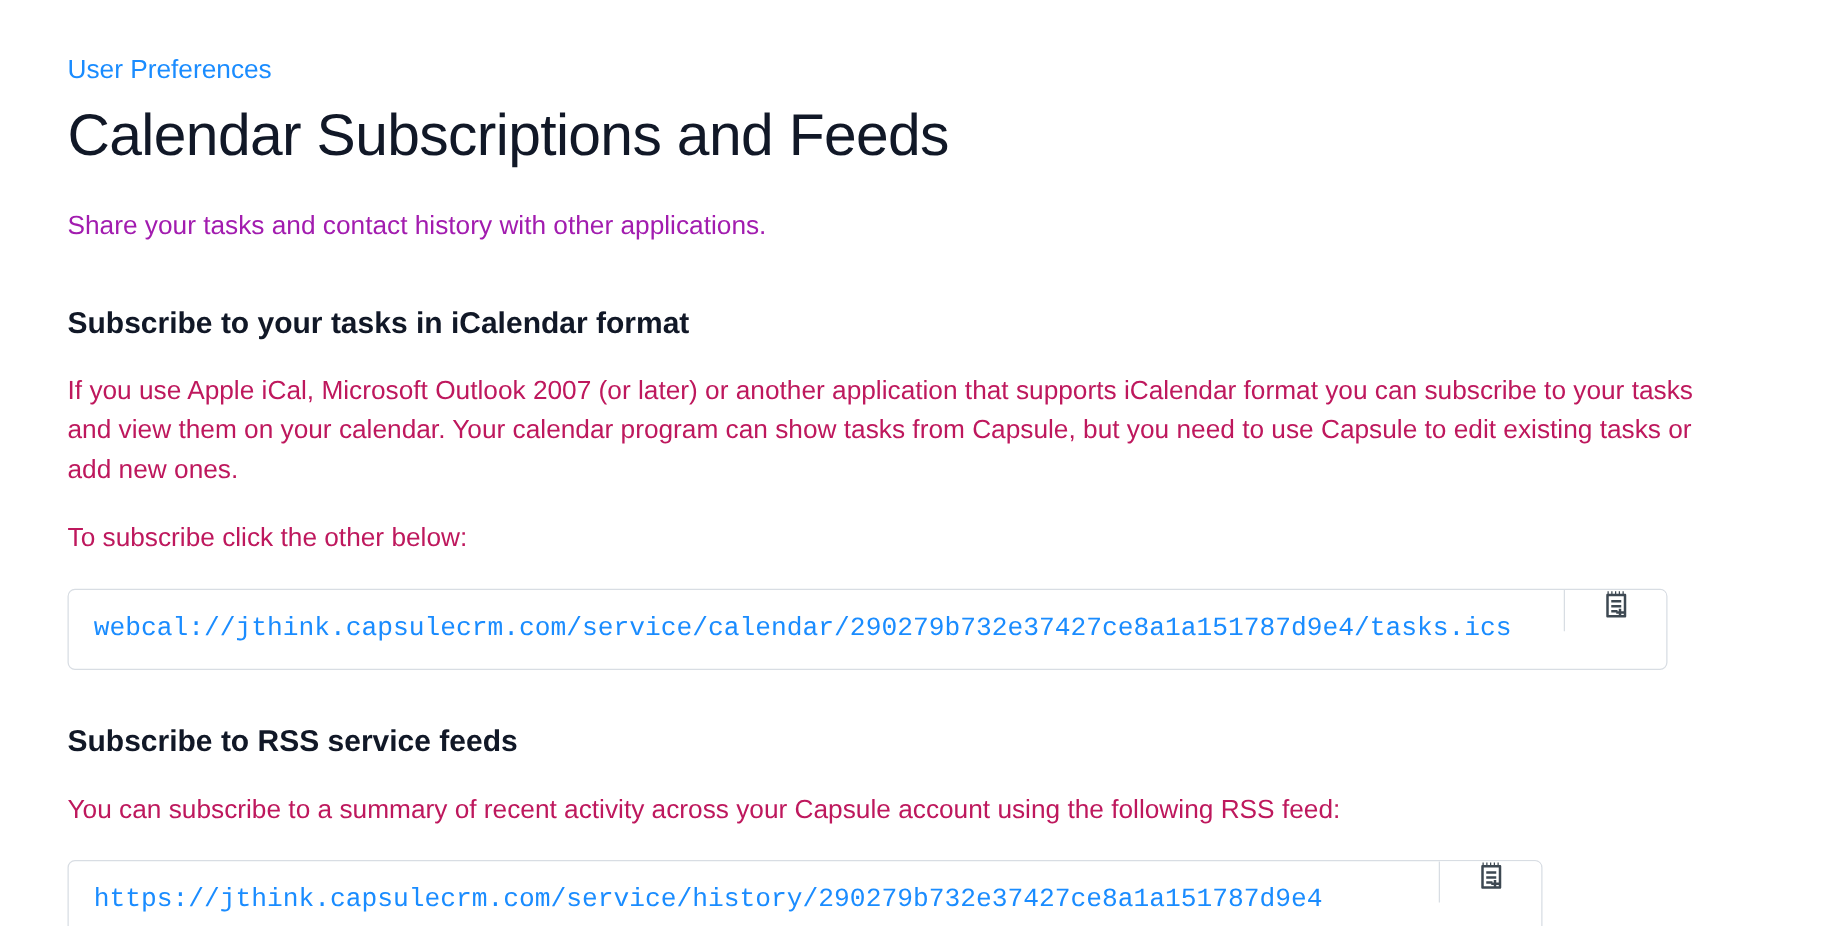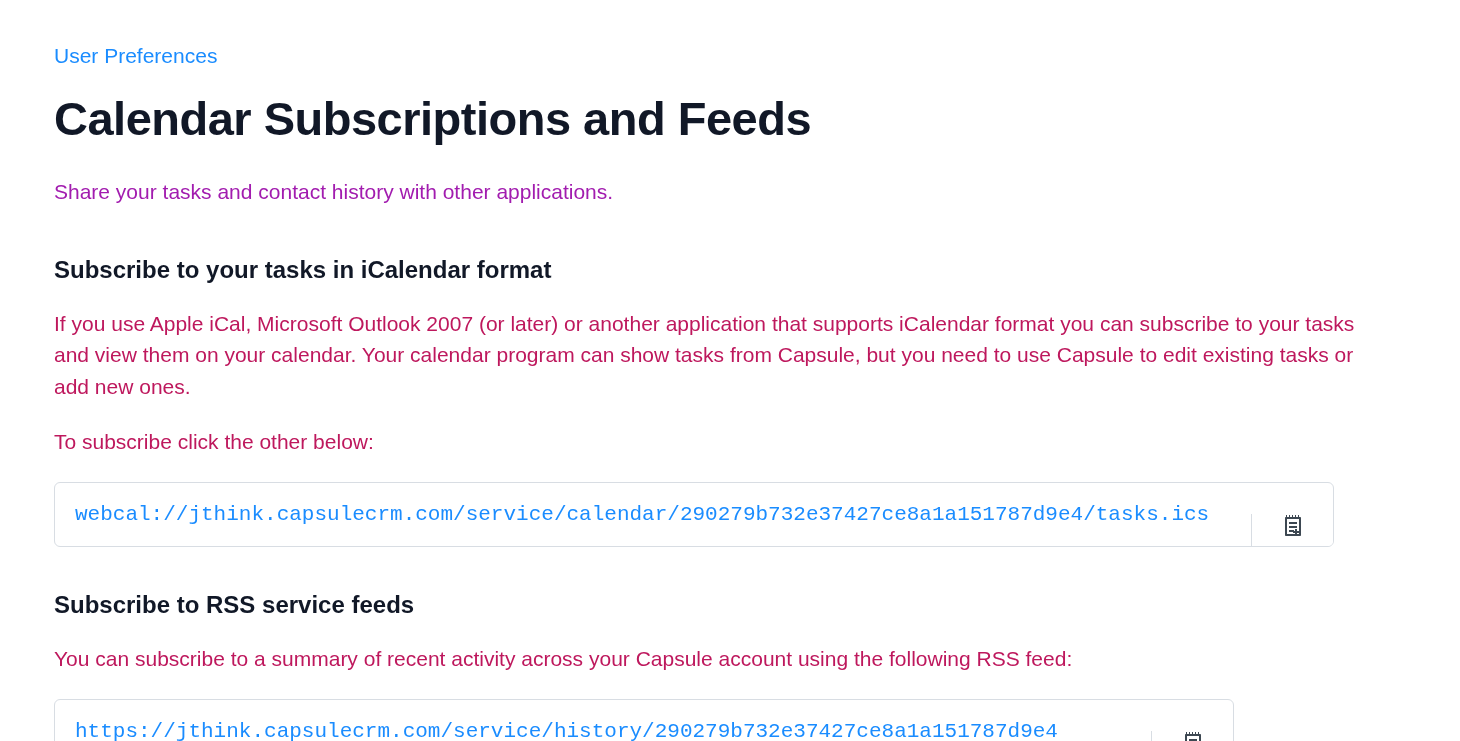--- a/index.html
+++ b/index.html
@@ -13,25 +13,25 @@
       color: #1a2b3c;
       padding: 40px 54px;
       font-size: 21px;
       line-height: 1.5;
     }
     .breadcrumb-link {
       color: #1a8cff;
       text-decoration: none;
       font-size: 21px;
       display: inline-block;
-      margin-bottom: 12px;
+      margin-bottom: 1px;
     }
     h1.page-title {
       font-size: 47px;
-      font-weight: 700;
+      font-weight: 400;
       color: #111827;
       margin-bottom: 22px;
       letter-spacing: -0.5px;
     }
     p.intro {
       font-size: 21px;
       color: #a21caf;
       margin-bottom: 44px;
     }
     h2.section-heading {
@@ -42,21 +42,21 @@
       margin-top: 10px;
     }
     p.body-text {
       font-size: 21px;
       color: #be185d;
       margin-bottom: 24px;
       max-width: 1340px;
     }
     .url-row {
       display: flex;
-      align-items: flex-end;
+      align-items: flex-start;
       border: 1px solid #d8dde3;
       border-radius: 6px;
       overflow: hidden;
       max-width: 1280px;
       margin-bottom: 40px;
       background: #ffffff;
     }
     .url-box {
       flex: 1;
       padding: 16px 20px;

